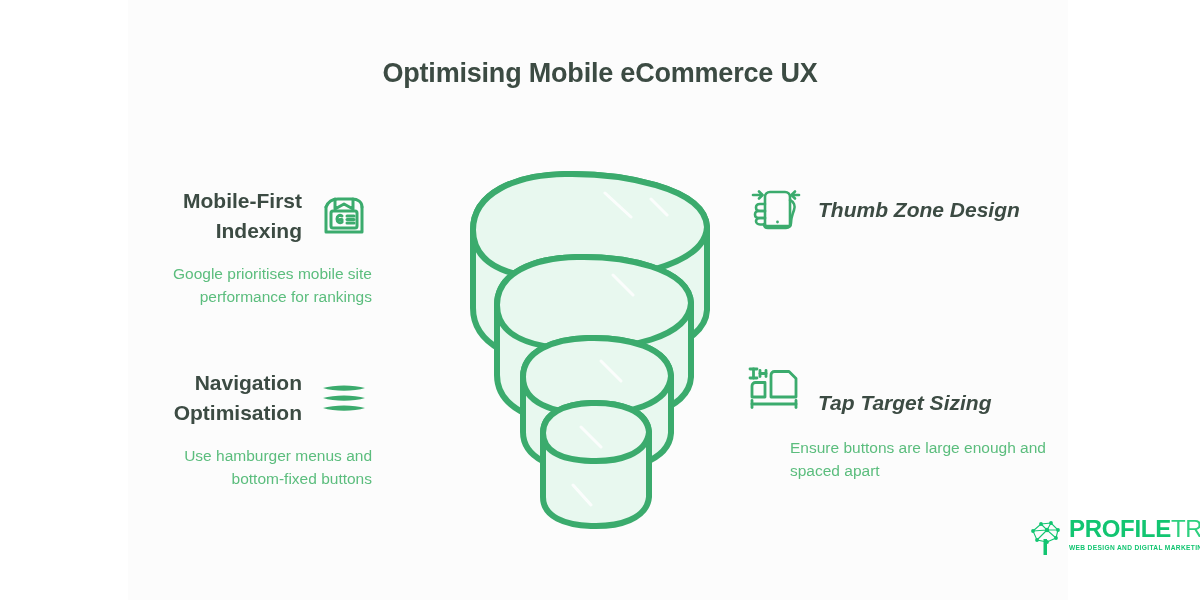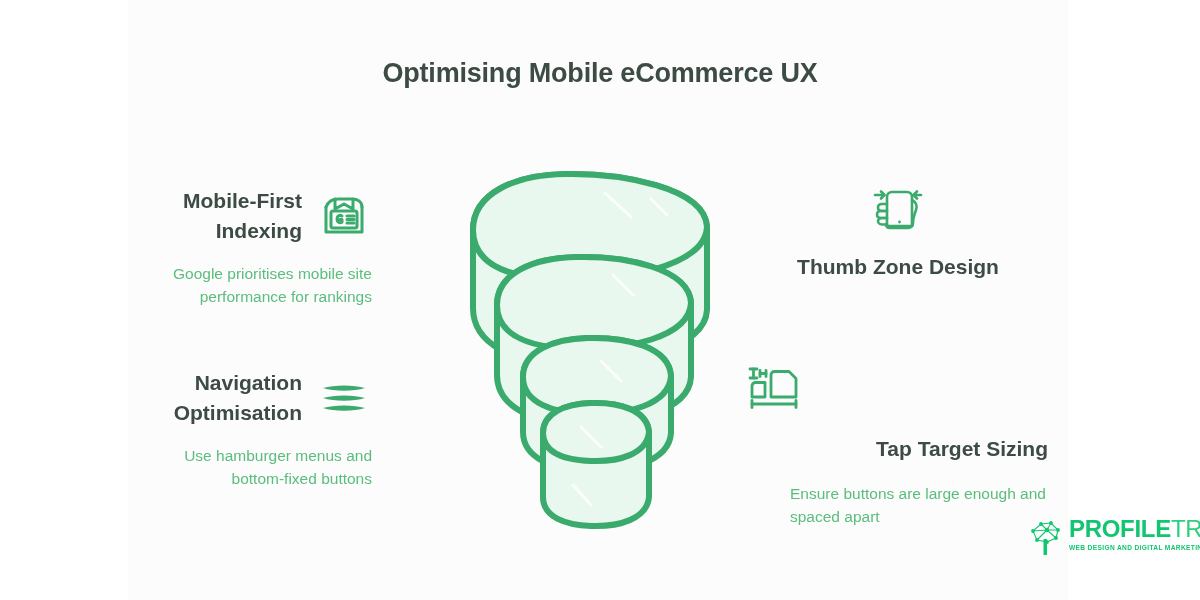--- a/index.html
+++ b/index.html
@@ -74,21 +74,21 @@
     align-items: center;
     justify-content: center;
   }
 
   
   .left .head { flex-direction: row; justify-content: flex-end; }
   .left .htext { text-align: right; }
   .left .body  { text-align: right; }
 
   
-  .right .head { flex-direction: column; justify-content: flex-start; }
+  .right .head { justify-content: flex-start; font-style: italic; }
   .right .htext { text-align: left; }
   .right .body  { text-align: left; }
 
   #feat-mobile-first  { left: 148px; top: 186px; width: 224px; }
   #feat-navigation    { left: 148px; top: 368px; width: 224px; }
   #feat-thumb-zone    { left: 748px; top: 182px; width: 300px; }
   #feat-tap-target    { left: 748px; top: 364px; width: 300px; }
 
   
   #feat-thumb-zone .head { align-items: center; }

